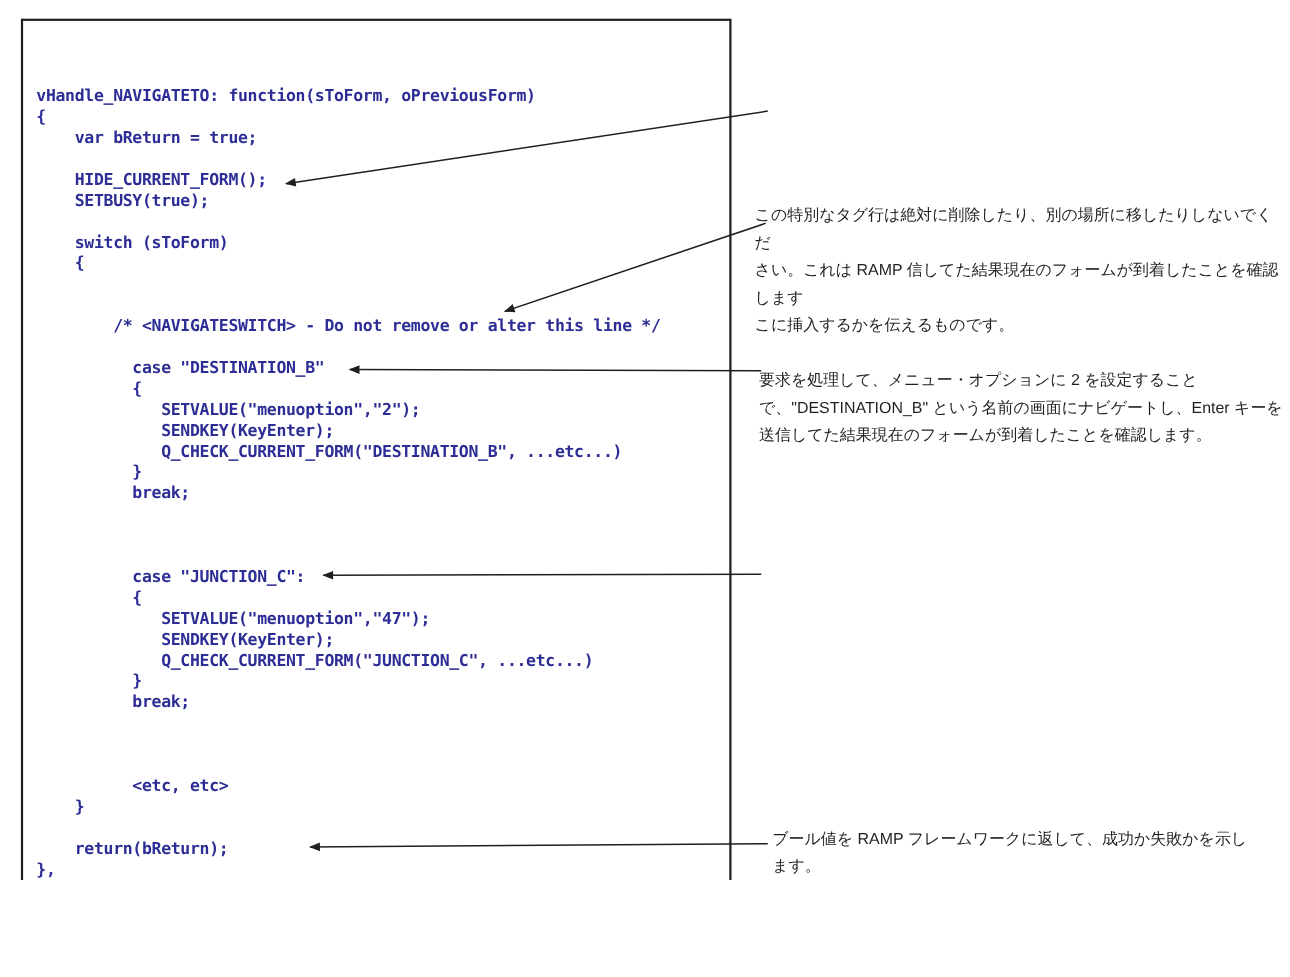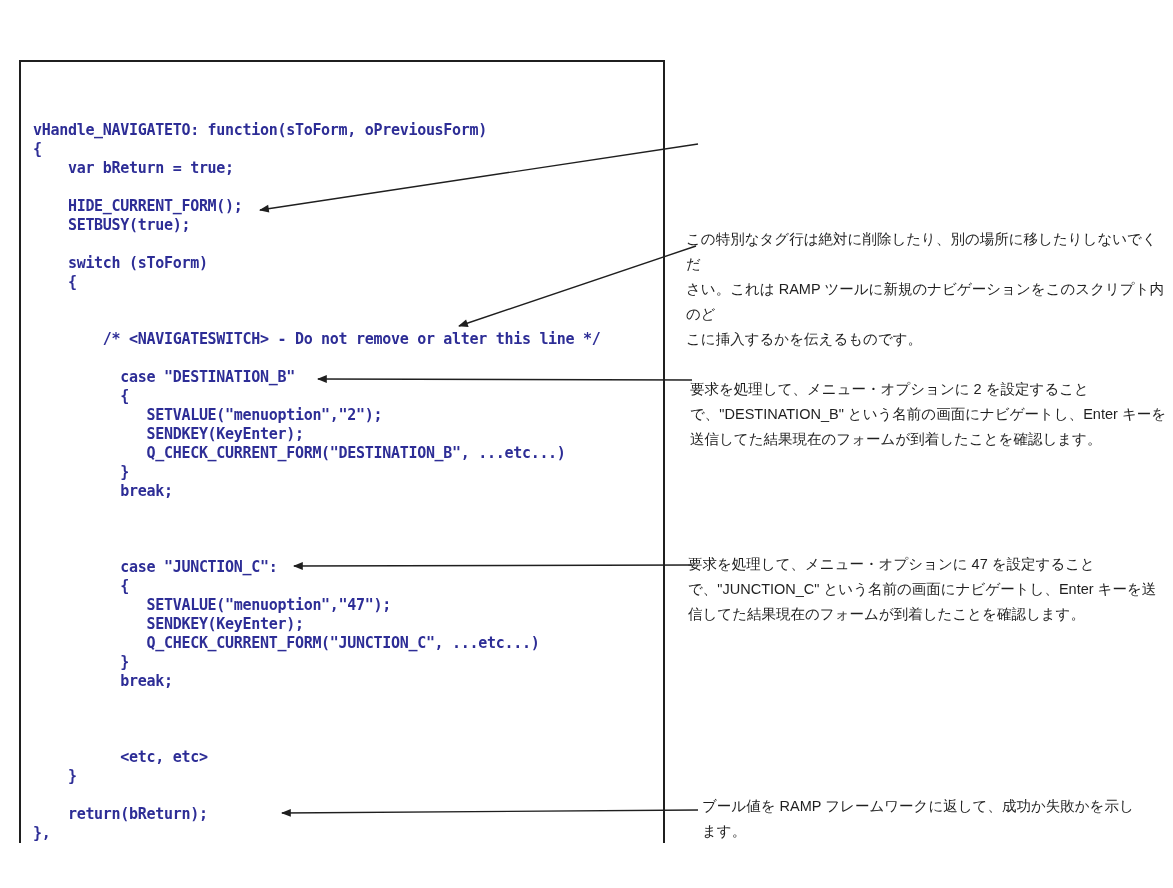--- a/index.html
+++ b/index.html
@@ -8,21 +8,20 @@
     --line-color:#1f1f1f;
     --page-bg:#ffffff;
   }
   html,body{margin:0;padding:0;background:var(--page-bg);}
   #page{
     position:relative;
     width:1173px;height:800px;
     background:var(--page-bg);
     overflow:hidden;
     font-family:"Liberation Sans",sans-serif;
-    margin-top:43px;
   }
   .code-box{
     position:absolute;
     left:19px;top:17px;
     width:642px;height:838px;
     border:2px solid var(--line-color);
     background:transparent;
   }
   .code-block{
     position:absolute;
@@ -91,30 +90,27 @@
 
 
           &lt;etc, etc&gt;
     }
 
     return(bReturn);
 },</pre>
 
 
   <div class="annotation" style="left:686px;top:184px;">この特別なタグ行は絶対に削除したり、別の場所に移したりしないでくだ
-さい。これは RAMP ツールに新規のナビゲーションをこのスクリプト内のど
+さい。これは RAMP 信してた結果現在のフォームが到着したことを確認します
 こに挿入するかを伝えるものです。</div>
 
   <div class="annotation" style="left:690px;top:334px;">要求を処理して、メニュー・オプションに 2 を設定すること
 で、"DESTINATION_B" という名前の画面にナビゲートし、Enter キーを
 送信してた結果現在のフォームが到着したことを確認します。</div>
 
-  <div class="annotation" style="left:688px;top:509px;">要求を処理して、メニュー・オプションに 47 を設定すること
-で、"JUNCTION_C" という名前の画面にナビゲートし、Enter キーを送
-信してた結果現在のフォームが到着したことを確認します。</div>
 
   <div class="annotation" style="left:702px;top:751px;">ブール値を RAMP フレームワークに返して、成功か失敗かを示し
 ます。</div>
 
   <svg class="arrow-overlay" width="1173" height="888" viewBox="0 0 1173 888" xmlns="http://www.w3.org/2000/svg">
     <defs>
       <marker id="ah" viewBox="0 0 10 10" refX="9" refY="5" markerWidth="9" markerHeight="7" orient="auto">
         <path d="M0,1 L10,5 L0,9 z" fill="#1f1f1f"></path>
       </marker>
     </defs>

